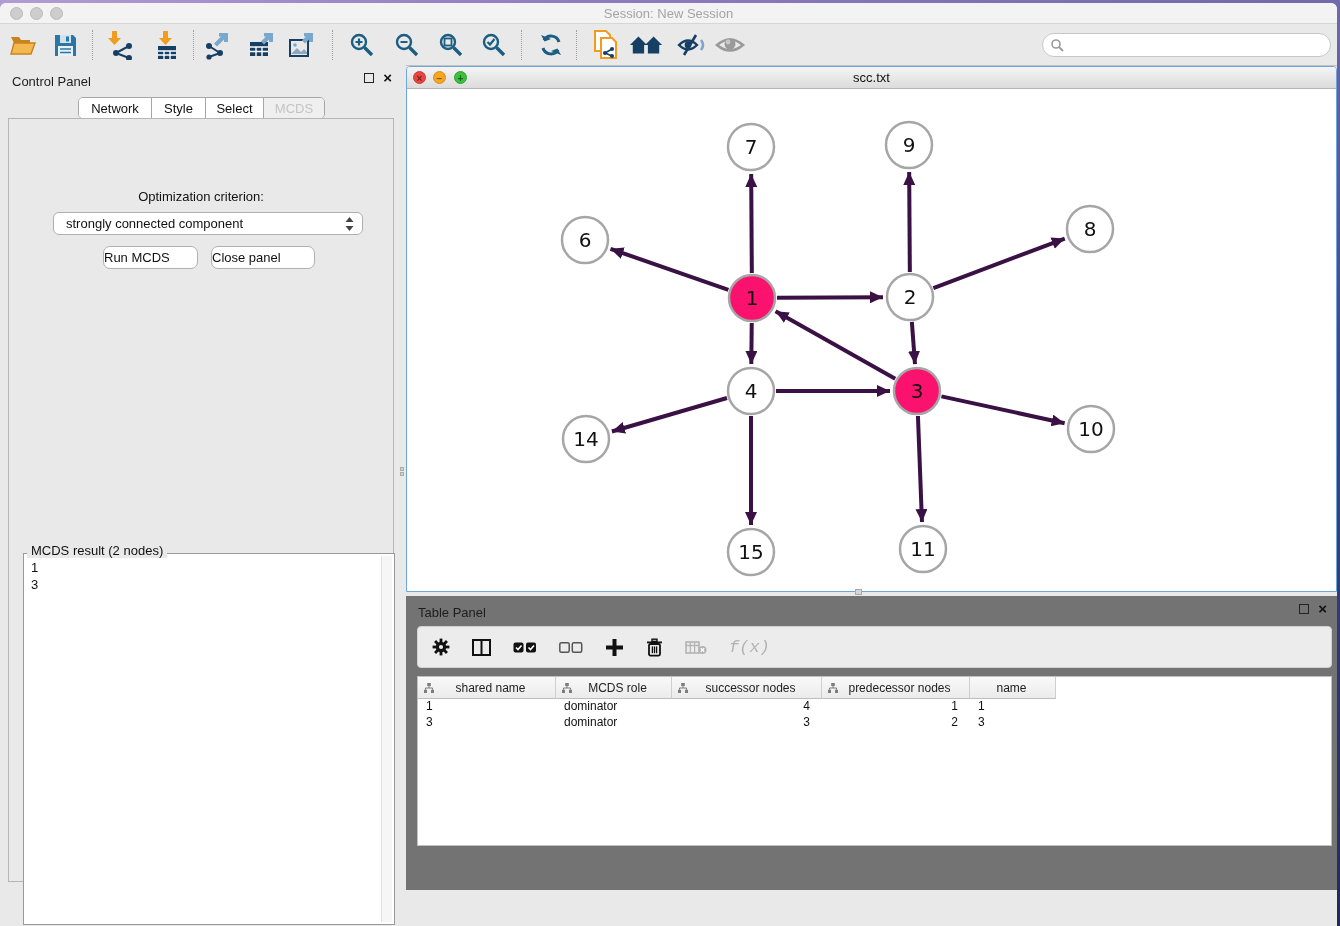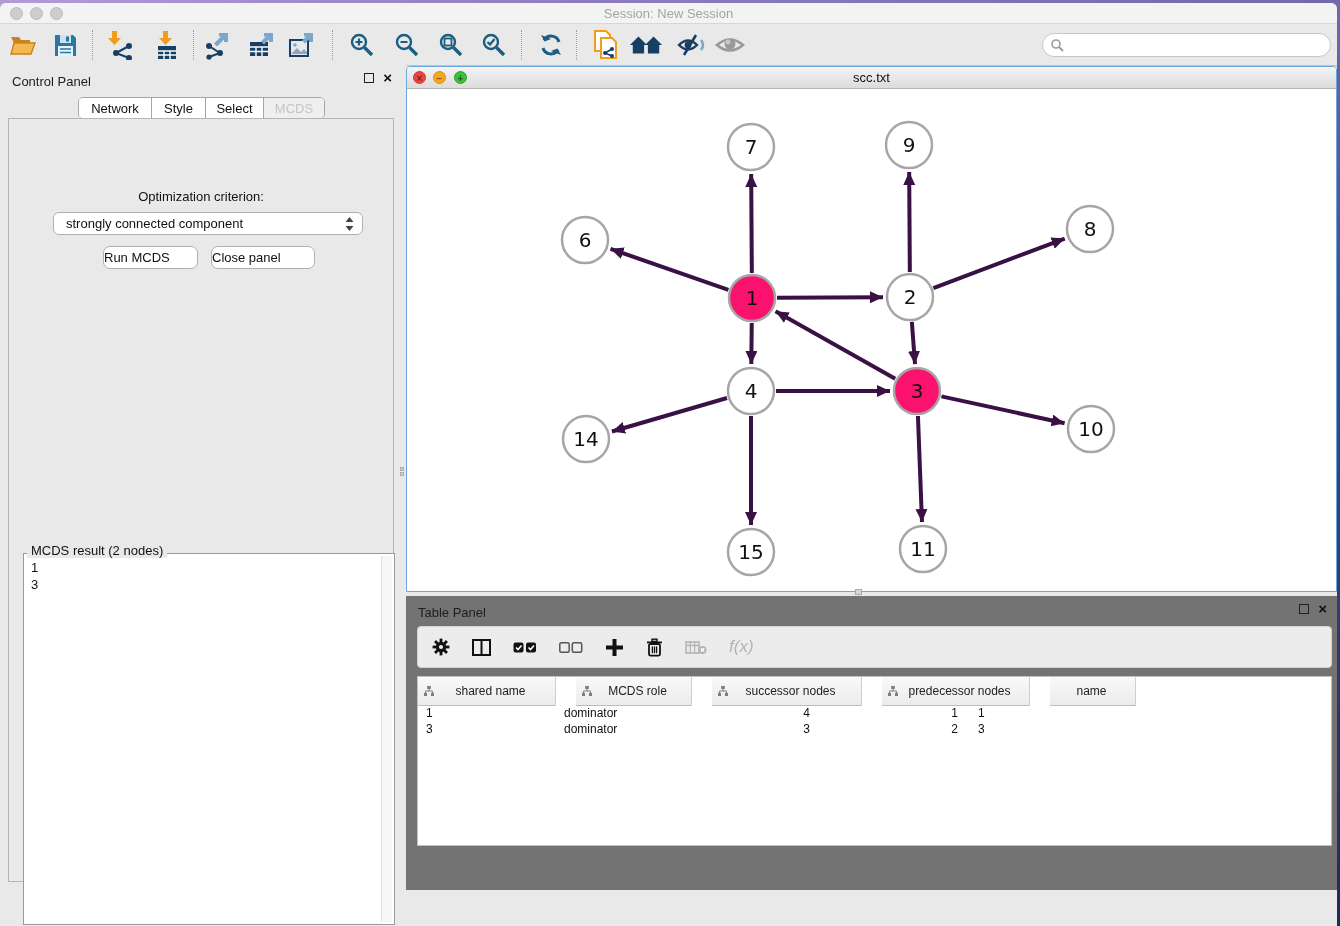--- a/index.html
+++ b/index.html
@@ -92,25 +92,25 @@
   .net-canvas { position:absolute; left:0; top:22px; right:0; bottom:0; background:#fff; }
   .net-canvas svg text { font-family:"DejaVu Sans",sans-serif; font-size:20px; fill:#111; }
 
   
   .table-panel { position:absolute; left:406px; top:593px; width:931px; bottom:36px;
     background:#737373; }
   .tp-toolbar { position:absolute; left:11px; top:30px; right:5px; height:42px;
     background:#ececec; border:1px solid #d2d2d2; border-radius:4px;
     display:flex; align-items:center; gap:22px; padding-left:14px; }
   .tp-icon { display:flex; align-items:center; justify-content:center; }
-  .fx { font-family:Liberation Sans, sans-serif; font-style:italic; font-size:17px; color:#b3b3b3; }
+  .fx { font-family:Liberation Mono, monospace; font-style:italic; font-size:17px; color:#b3b3b3; }
 
   .dtable { position:absolute; left:11px; top:80px; right:5px; height:170px;
     background:#fff; border:1px solid #c0c0c0; }
-  .thead { display:flex; height:29px;gap:20px; }
+  .thead { display:flex; height:22px; }
   .th { display:flex; align-items:center; background:linear-gradient(#f9f9f9,#ebebeb);
     border-bottom:1px solid #bdbdbd; border-right:1px solid #cfcfcf;
     font-size:12px; color:#222; padding-left:6px; }
   .th .lbl { flex:1; text-align:center; padding-right:8px; }
   .c1{width:138px}.c2{width:116px}.c3{width:150px}.c4{width:148px}.c5{width:86px}
   .trow { display:flex; height:16px; font-size:12px; color:#111; }
   .td { padding-left:8px; overflow:hidden; white-space:nowrap; }
   .td.num { text-align:right; padding-right:12px; padding-left:0; }
 
   .tp-tabs { position:absolute; left:272px; top:271px; height:22px; display:flex;

